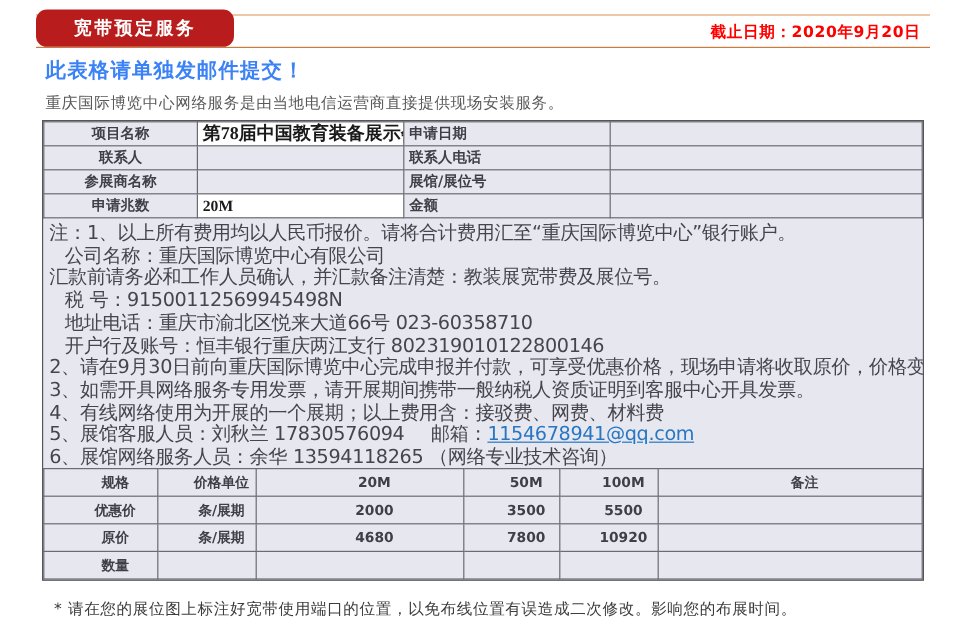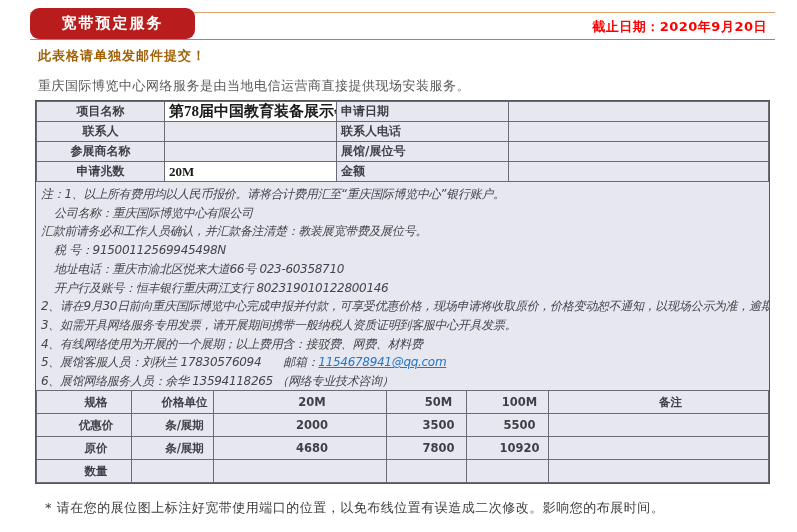--- a/index.html
+++ b/index.html
@@ -8,39 +8,39 @@
 
   
   .header-band{position:absolute;left:30px;top:12px;width:737px;height:26px;
                border-top:1px solid #dca26f;border-bottom:1px solid #c97a3e;
                line-height:26px;text-align:right;padding-right:8px;box-sizing:content-box;}
   .deadline{color:#ff0000;font-weight:bold;font-size:13px;letter-spacing:0.5px;}
   .tab{position:absolute;left:30px;top:8px;width:165px;height:31px;background:#b91c1c;
        border-radius:9px;z-index:2;text-align:center;line-height:31px;
        color:#ffffff;font-weight:bold;font-size:15px;letter-spacing:2px;}
 
-  .warning{position:absolute;left:38px;top:47px;color:#a16207;font-weight:bold;font-size:13px;letter-spacing:1px;}
+  .warning{position:absolute;left:38px;top:47px;color:#3b82f6;font-weight:bold;font-size:17px;letter-spacing:1px;}
   .intro{position:absolute;left:38px;top:77px;color:#595959;font-size:13px;letter-spacing:0.5px;}
 
   
   .bigtable{position:absolute;left:35px;top:100px;width:735px;background:#e7e7ef;
             border:1px solid #55555c;box-sizing:border-box;}
   table{border-collapse:collapse;width:100%;table-layout:fixed;}
   td,th{border:1px solid #6b6b73;font-weight:bold;font-size:12px;color:#3f3f47;
         padding:0 4px;overflow:hidden;white-space:nowrap;}
   .form-table td{height:19px;}
   .lbl-c{text-align:center;}
   .lbl-l{text-align:left;}
   .inputcell{background:#ffffff;}
   .serif-big{font-family:"Liberation Serif","DejaVu Serif",serif;font-size:15px;color:#1a1a1a;letter-spacing:0;}
   .serif-val{font-family:"Liberation Serif","DejaVu Serif",serif;font-size:13px;color:#1a1a1a;}
 
   
   .notes{height:208px;padding:3px 5px 0 5px;box-sizing:border-box;overflow:hidden;}
-  .nline{font-size:12px;line-height:18.7px;color:#45454d;letter-spacing:-0.3px;white-space:nowrap;font-style:italic;}
+  .nline{font-size:16px;line-height:18.7px;color:#45454d;letter-spacing:-0.3px;white-space:nowrap;}
   .ind{padding-left:13px;}
   .email{color:#2777c4;text-decoration:underline;cursor:pointer;}
   .email-label{margin-left:22px;}
 
   
   .price-table td,.price-table th{height:22px;text-align:center;font-size:11.5px;padding-left:28px;}
 
   .footnote{position:absolute;left:45px;top:499px;font-size:13px;color:#3c3c3c;letter-spacing:0.5px;}
 </style>
 </head>

